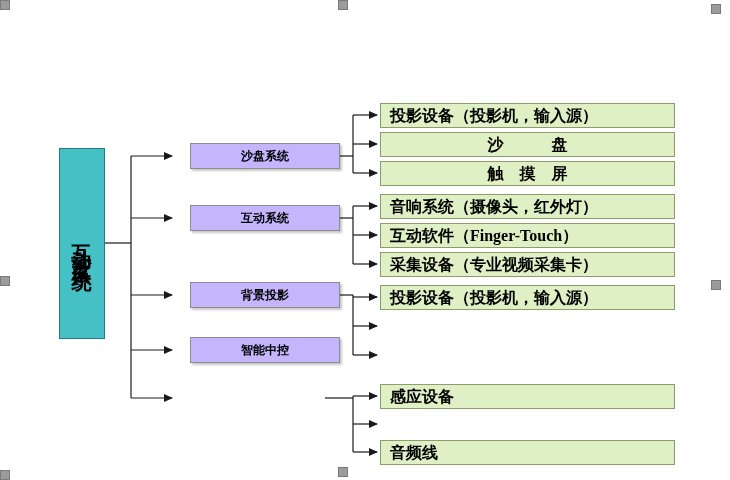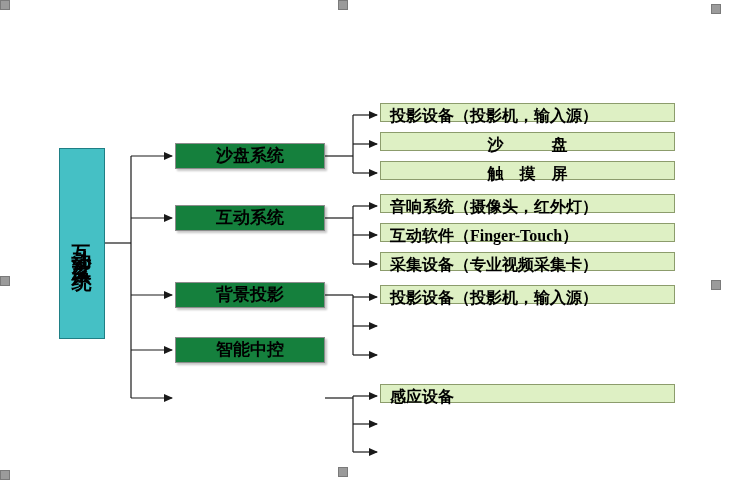--- a/index.html
+++ b/index.html
@@ -36,33 +36,33 @@
   }
   .root-box span {
     writing-mode: vertical-rl;
     text-orientation: upright;
     font-size: 20px;
     letter-spacing: 5px;
     line-height: 1;
   }
   .branch {
     position: absolute;
-    left: 175px;
+    left: 190px;
     width: 150px; height: 26px;
-    background: #15803d;
+    background: #c4b5fd;
     border: 1px solid #8c8c8c;
     box-shadow: 2px 2px 2px rgba(0,0,0,0.22);
-    font-size: 17px;
+    font-size: 12px;
     line-height: 24px;
     text-align: center;
   }
   .leaf {
     position: absolute;
     left: 380px;
-    width: 295px; height: 19px;
+    width: 295px; height: 25px;
     background: #def0c4;
     border: 1px solid #8c9c6c;
     font-size: 16px;
     line-height: 23px;
     padding-left: 9px;
     white-space: nowrap;
   }
   .leaf.centered {
     text-align: center;
     padding-left: 0;
@@ -135,20 +135,21 @@
   <div class="leaf centered" style="top:132px">沙　　　盘</div>
   <div class="leaf centered" style="top:161px">触　摸　屏</div>
 
   <div class="leaf" style="top:194px">音响系统（摄像头，红外灯）</div>
   <div class="leaf" style="top:252px">采集设备（专业视频采集卡）</div>
   <div class="leaf" style="top:223px">互动软件（Finger-Touch）</div>
 
   <div class="leaf" style="top:285px">投影设备（投影机，输入源）</div>
 
   <div class="leaf" style="top:384px">感应设备</div>
+  <div class="leaf" style="top:440px">音频线</div>
 
   <div class="handle" style="left:0; top:0"></div>
   <div class="handle" style="left:338px; top:0"></div>
   <div class="handle" style="left:711px; top:4px"></div>
   <div class="handle" style="left:0; top:276px"></div>
   <div class="handle" style="left:711px; top:280px"></div>
   <div class="handle" style="left:0; top:470px"></div>
   <div class="handle" style="left:338px; top:467px"></div>
 
 </div>

